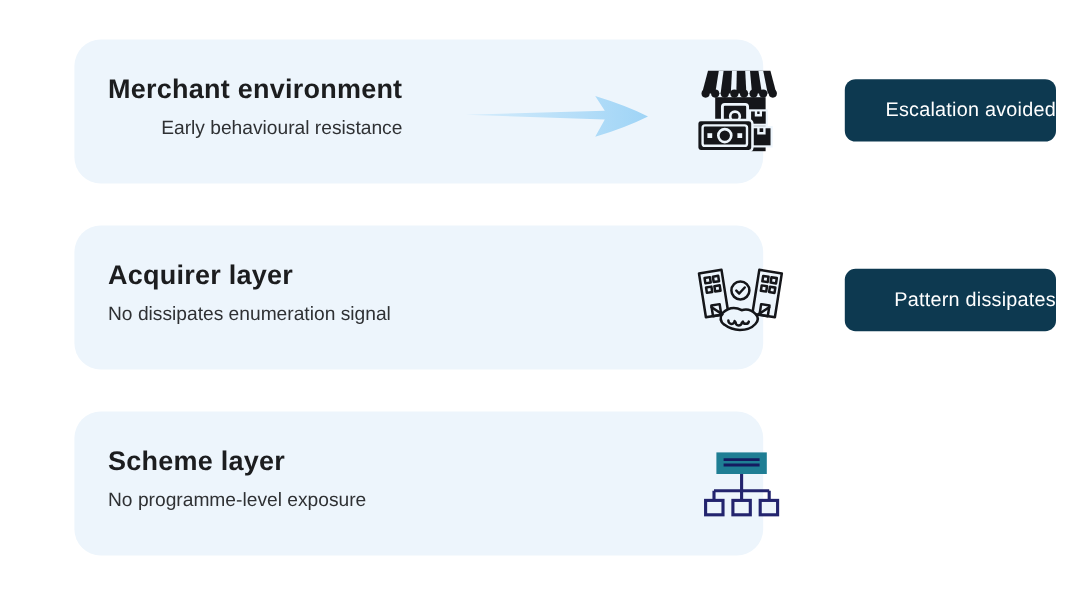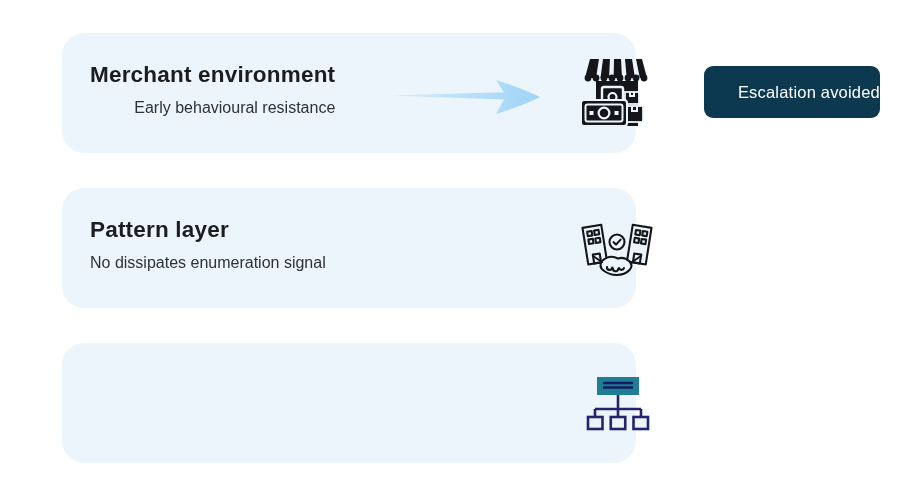--- a/index.html
+++ b/index.html
@@ -84,21 +84,21 @@
       <rect x="13.5" y="57" width="4" height="4" fill="var(--card_bg)"></rect>
       <rect x="38.5" y="57" width="4" height="4" fill="var(--card_bg)"></rect>
     </svg>
   </div>
   <div class="badge" style="top:66px">
     <span>Escalation avoided</span>
   </div>
 
   <div class="card" style="top:188px">
     <div class="card-text">
-      <div class="card-title">Pattern layer</div>
+      <div class="card-title">Acquirer layer</div>
       <div class="card-subtitle">No dissipates enumeration signal</div>
     </div>
     <svg class="card-icon" style="left:516px;top:26px" width="78" height="72" viewBox="0 0 78 72">
 
       <g transform="rotate(-9 19 48)">
         <rect class="ofill" x="10" y="12" width="19" height="37"></rect>
         <rect class="oline" x="14" y="16.5" width="4.5" height="4.5"></rect>
         <rect class="oline" x="21" y="16.5" width="4.5" height="4.5"></rect>
         <rect class="oline" x="14" y="24.5" width="4.5" height="4.5"></rect>
         <rect class="oline" x="21" y="24.5" width="4.5" height="4.5"></rect>
@@ -117,22 +117,29 @@
       <circle class="ofill" cx="39" cy="28" r="7.5"></circle>
       <path class="oline" d="M35.6,28.2 l2.4,2.4 l4.6,-5"></path>
 
       <path class="ofill" d="M24,47 q-3.5,6 1.5,9.5 q6,4.5 13,4.5 q8.5,0 13,-5 q4,-4.5 0,-8.5 q-5,-5 -11.5,-3 q-8.5,-4.5 -16,2.5 Z"></path>
       <path class="oline" d="M15,42 l9,6 M63,42 l-9,6"></path>
       <path class="oline" d="M29,53 a2.6,2.6 0 0 0 5.2,.6"></path>
       <path class="oline" d="M35,54.5 a2.6,2.6 0 0 0 5.2,.4"></path>
       <path class="oline" d="M41,54 a2.6,2.6 0 0 0 5,0"></path>
     </svg>
   </div>
+  <div class="badge" style="top:224px">
+    <span>Pattern dissipates</span>
+  </div>
 
   <div class="card" style="top:343px">
+    <div class="card-text">
+      <div class="card-title">Scheme layer</div>
+      <div class="card-subtitle">No programme-level exposure</div>
+    </div>
     <svg class="card-icon" style="left:522px;top:32px" width="68" height="60" viewBox="0 0 68 60">
       <rect class="teal" x="13" y="2" width="42" height="18"></rect>
       <path class="darknavyline" d="M19,8 h30 M19,12.5 h30"></path>
       <path class="navyline" d="M34,20 V34 M11,34 H57 M11,34 V42 M34,34 V42 M57,34 V42"></path>
       <rect class="navybox" x="4" y="42" width="14.5" height="12"></rect>
       <rect class="navybox" x="26.75" y="42" width="14.5" height="12"></rect>
       <rect class="navybox" x="49.5" y="42" width="14.5" height="12"></rect>
     </svg>
   </div>
 

